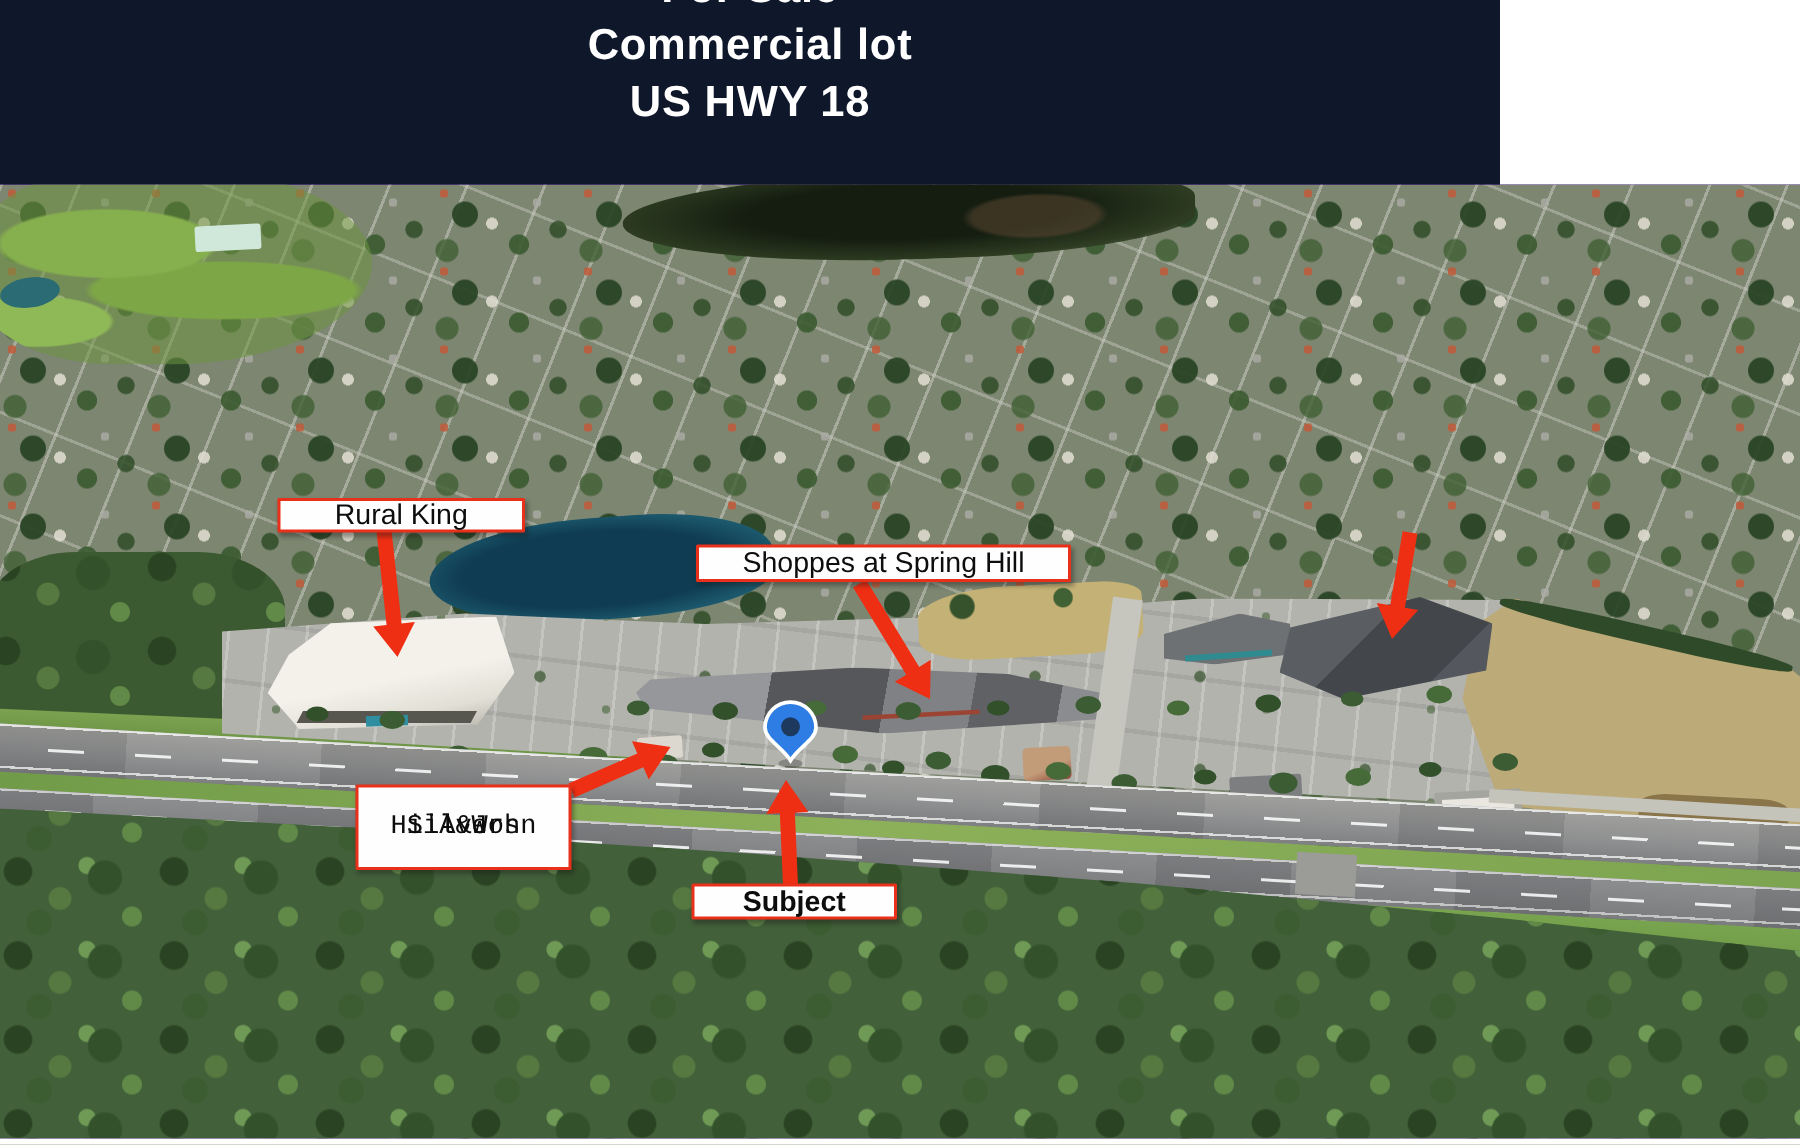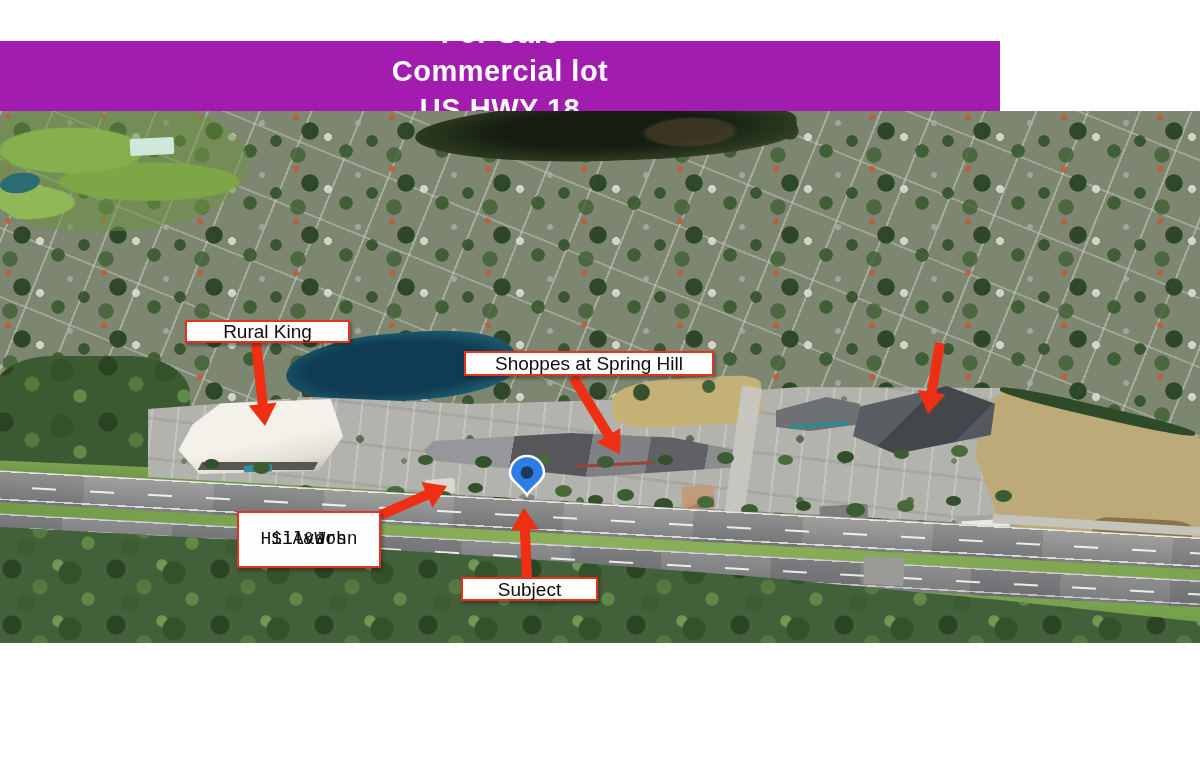--- a/index.html
+++ b/index.html
@@ -1,26 +1,26 @@
 <!DOCTYPE html>
 <html><head>
 <meta charset="utf-8">
 <style>
   html,body{margin:0;padding:0;background:#fff;}
   .canvas{position:relative;width:1200px;height:763px;overflow:hidden;
           font-family:"Liberation Sans",sans-serif;}
 
   
   .banner{position:absolute;left:0;top:0;width:1000px;height:127px;
-          background:#a21caf;overflow:hidden;margin-top:41px;}
+          background:#0f172a;overflow:hidden;}
   .banner-text{position:absolute;top:-27px;left:0;right:0;text-align:center;
           color:#fff;font-weight:700;font-size:29px;line-height:38px;letter-spacing:.5px;}
 
   
-  .aerial{position:absolute;left:0;top:111px;width:1200px;height:532px;overflow:hidden;
+  .aerial{position:absolute;left:0;top:123px;width:1200px;height:636px;overflow:hidden;
           background:#4c1d95;}
   .aerial *{position:absolute;}
 
   .neighborhood{inset:0;
     background-color:#7d8671;
     background-image:
       radial-gradient(circle 3px at 8px 6px,  rgba(193,91,58,.85) 95%, transparent),
       radial-gradient(circle 4px at 40px 26px, rgba(226,223,211,.85) 95%, transparent),
       radial-gradient(circle 3px at 70px 12px, rgba(172,172,166,.8) 95%, transparent),
       radial-gradient(circle 9px at 22px 20px, rgba(38,66,34,.92) 92%, transparent),
@@ -175,21 +175,21 @@
 
   .label{box-sizing:border-box;background:#fefefe;border:2.5px solid #e8301a;
     display:flex;align-items:center;justify-content:center;text-align:center;
     color:#0d0d0d;font-size:19px;line-height:1;border-radius:1px;
     box-shadow:1.5px 2.5px 3px rgba(25,25,25,.38);}
   .lbl-rk{left:185px;top:209px;width:165px;height:23px;}
   .lbl-sh{left:464px;top:240px;width:250px;height:25px;}
   .lbl-wd{left:839px;top:208px;width:186px;height:23px;}
   .lbl-aw{left:237px;top:400px;width:144px;height:57px;flex-direction:column;
           font-size:18px;line-height:18.5px;font-family:Liberation Mono, monospace;}
-  .lbl-sub{left:461px;top:466px;width:137px;height:24px;}
+  .lbl-sub{left:461px;top:466px;width:137px;height:24px;font-weight:bold;}
 
   .copyright{left:5px;top:584px;font-size:24px;color:rgba(243,243,238,.95);
     letter-spacing:.5px;text-shadow:0 0 2px rgba(60,80,55,.6);}
 </style>
 </head>
 <body>
 
 <div class="canvas">
 
   <div class="banner">

